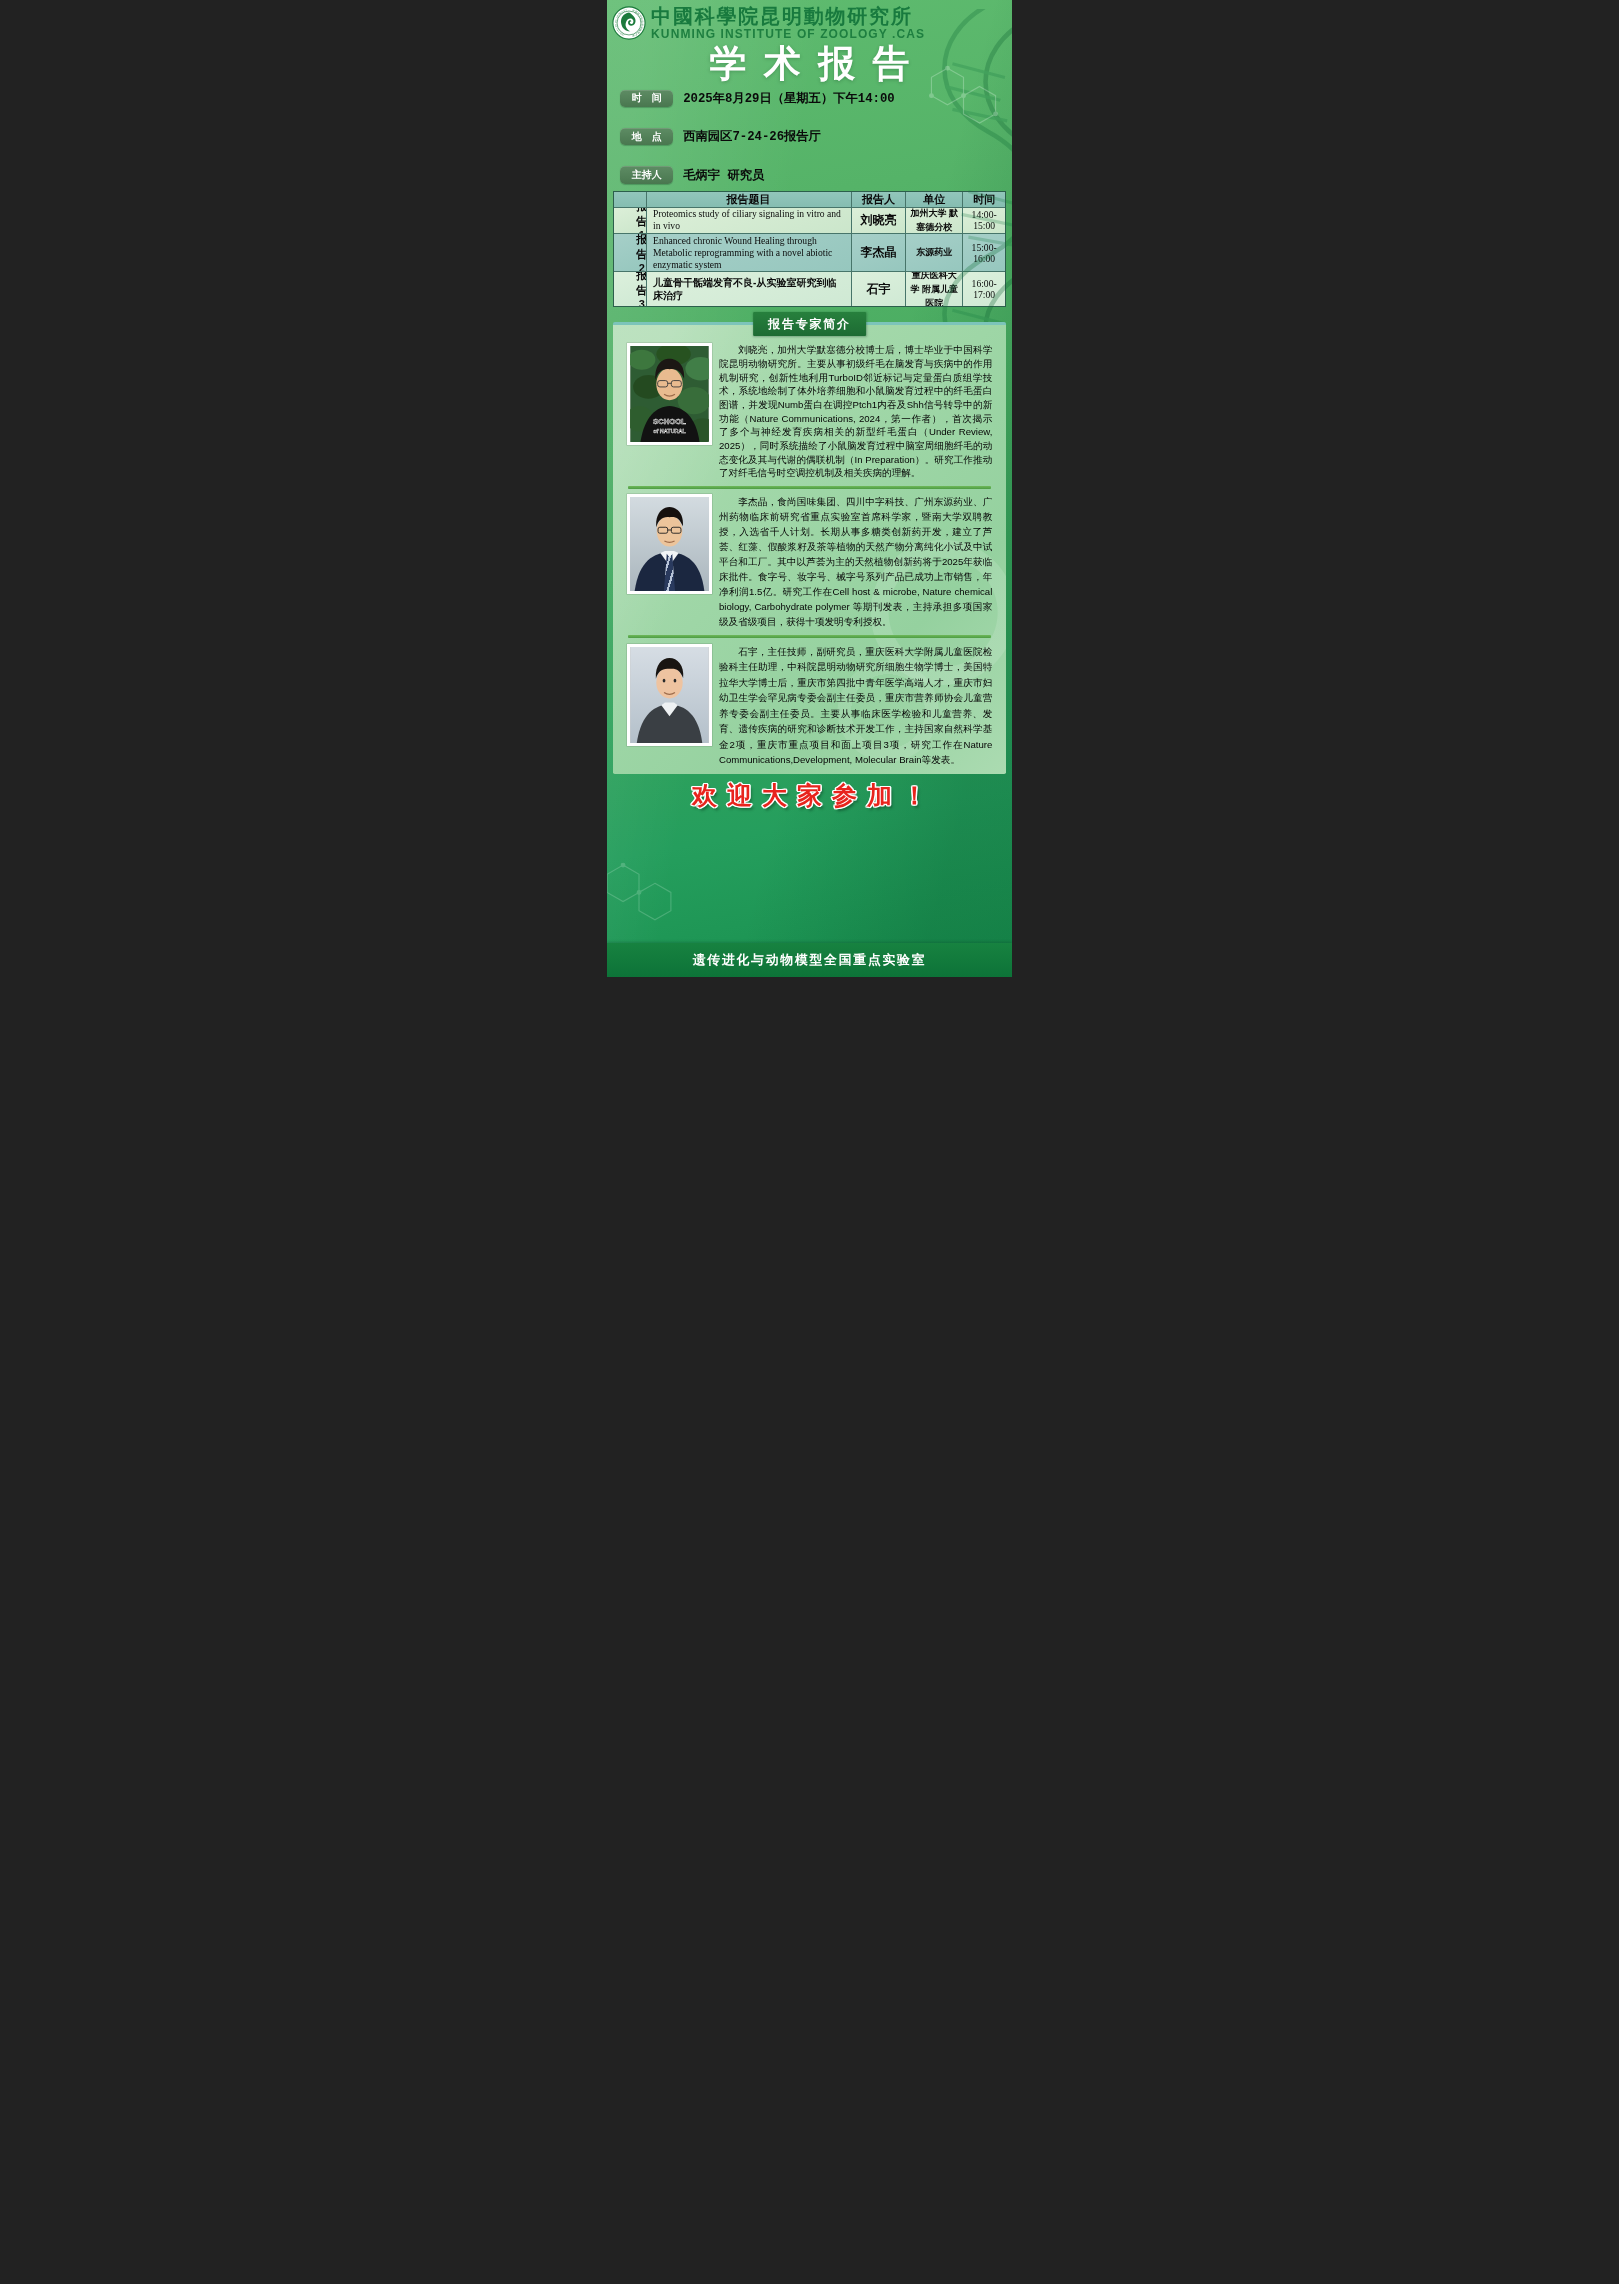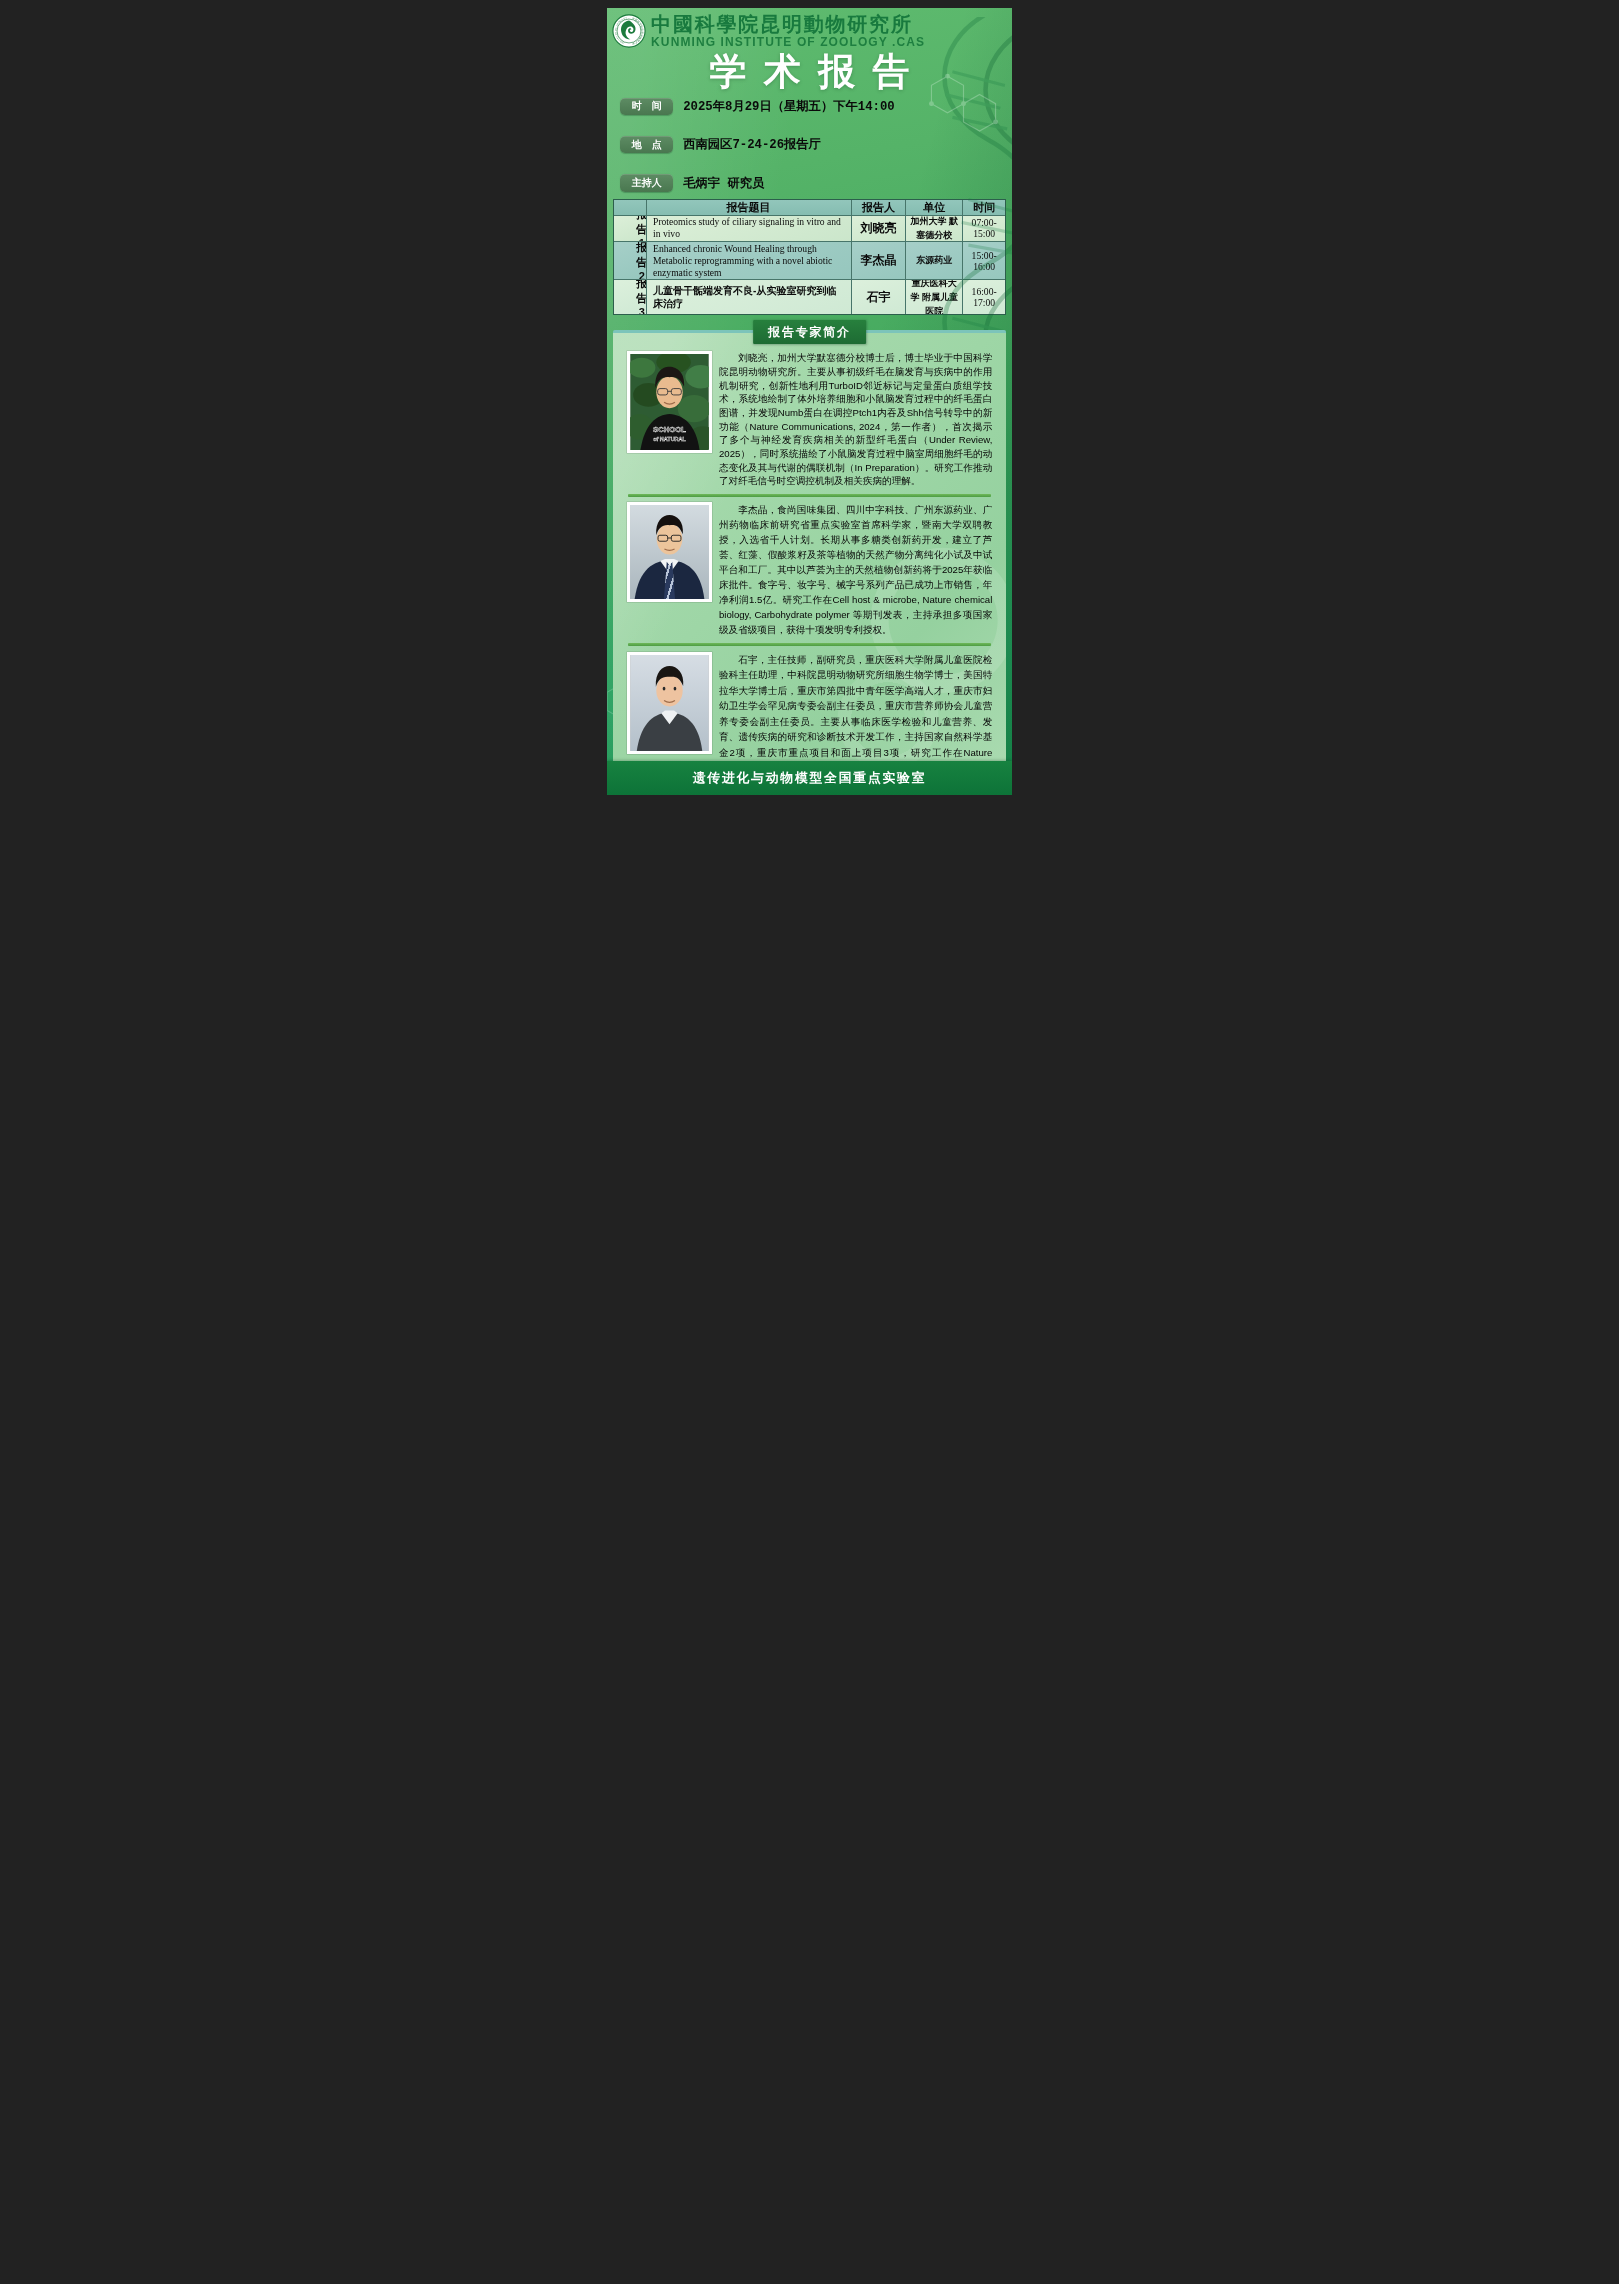--- a/index.html
+++ b/index.html
@@ -1,17 +1,17 @@
 <!DOCTYPE html>
 <html style="font-size:7.3px"><head>
 <meta charset="utf-8">
 <style>
   html,body{margin:0;padding:0;background:#222;}
   .page{
-    position:relative; width:405px; height:787px; margin:8px auto; overflow:hidden;
+    position:relative; width:405px; height:977px; margin:0 auto; overflow:hidden;
     font-family:"Liberation Sans",sans-serif;
     background:
       linear-gradient(100deg, rgba(255,255,255,0.10) 8%, rgba(255,255,255,0) 38%),
       linear-gradient(285deg, rgba(0,70,35,0.22) 0 14%, rgba(0,70,35,0) 42%),
       linear-gradient(170deg,#5fbb6f 0%,#55b368 22%,#47ab60 45%,#33a35c 66%,#259e5d 82%,#188f4e 100%);
   }
   .decor{position:absolute; pointer-events:none;}
   
   .top{position:relative; padding:5.5px 0 0 4.6px; height:37px; display:flex; align-items:flex-start;}
   .logo{width:34px; height:34px; flex:0 0 34px;}
@@ -169,21 +169,21 @@
     <div class="c r0"></div>
     <div class="c r0 hc">报告题目</div>
     <div class="c r0 hc">报告人</div>
     <div class="c r0 hc">单位</div>
     <div class="c r0 hc">时间</div>
 
     <div class="c r1 idx">报告1</div>
     <div class="c r1 ttl">Proteomics study of ciliary signaling in vitro and in vivo</div>
     <div class="c r1 spk">刘晓亮</div>
     <div class="c r1 unit">加州大学 默塞德分校</div>
-    <div class="c r1 tim">07:00-15:00</div>
+    <div class="c r1 tim">14:00-15:00</div>
 
     <div class="c r2 idx">报告2</div>
     <div class="c r2 ttl">Enhanced chronic Wound Healing through Metabolic reprogramming with a novel abiotic enzymatic system</div>
     <div class="c r2 spk">李杰晶</div>
     <div class="c r2 unit">东源药业</div>
     <div class="c r2 tim">15:00-16:00</div>
 
     <div class="c r3 idx">报告3</div>
     <div class="c r3 ttl cn">儿童骨干骺端发育不良-从实验室研究到临床治疗</div>
     <div class="c r3 spk">石宇</div>

